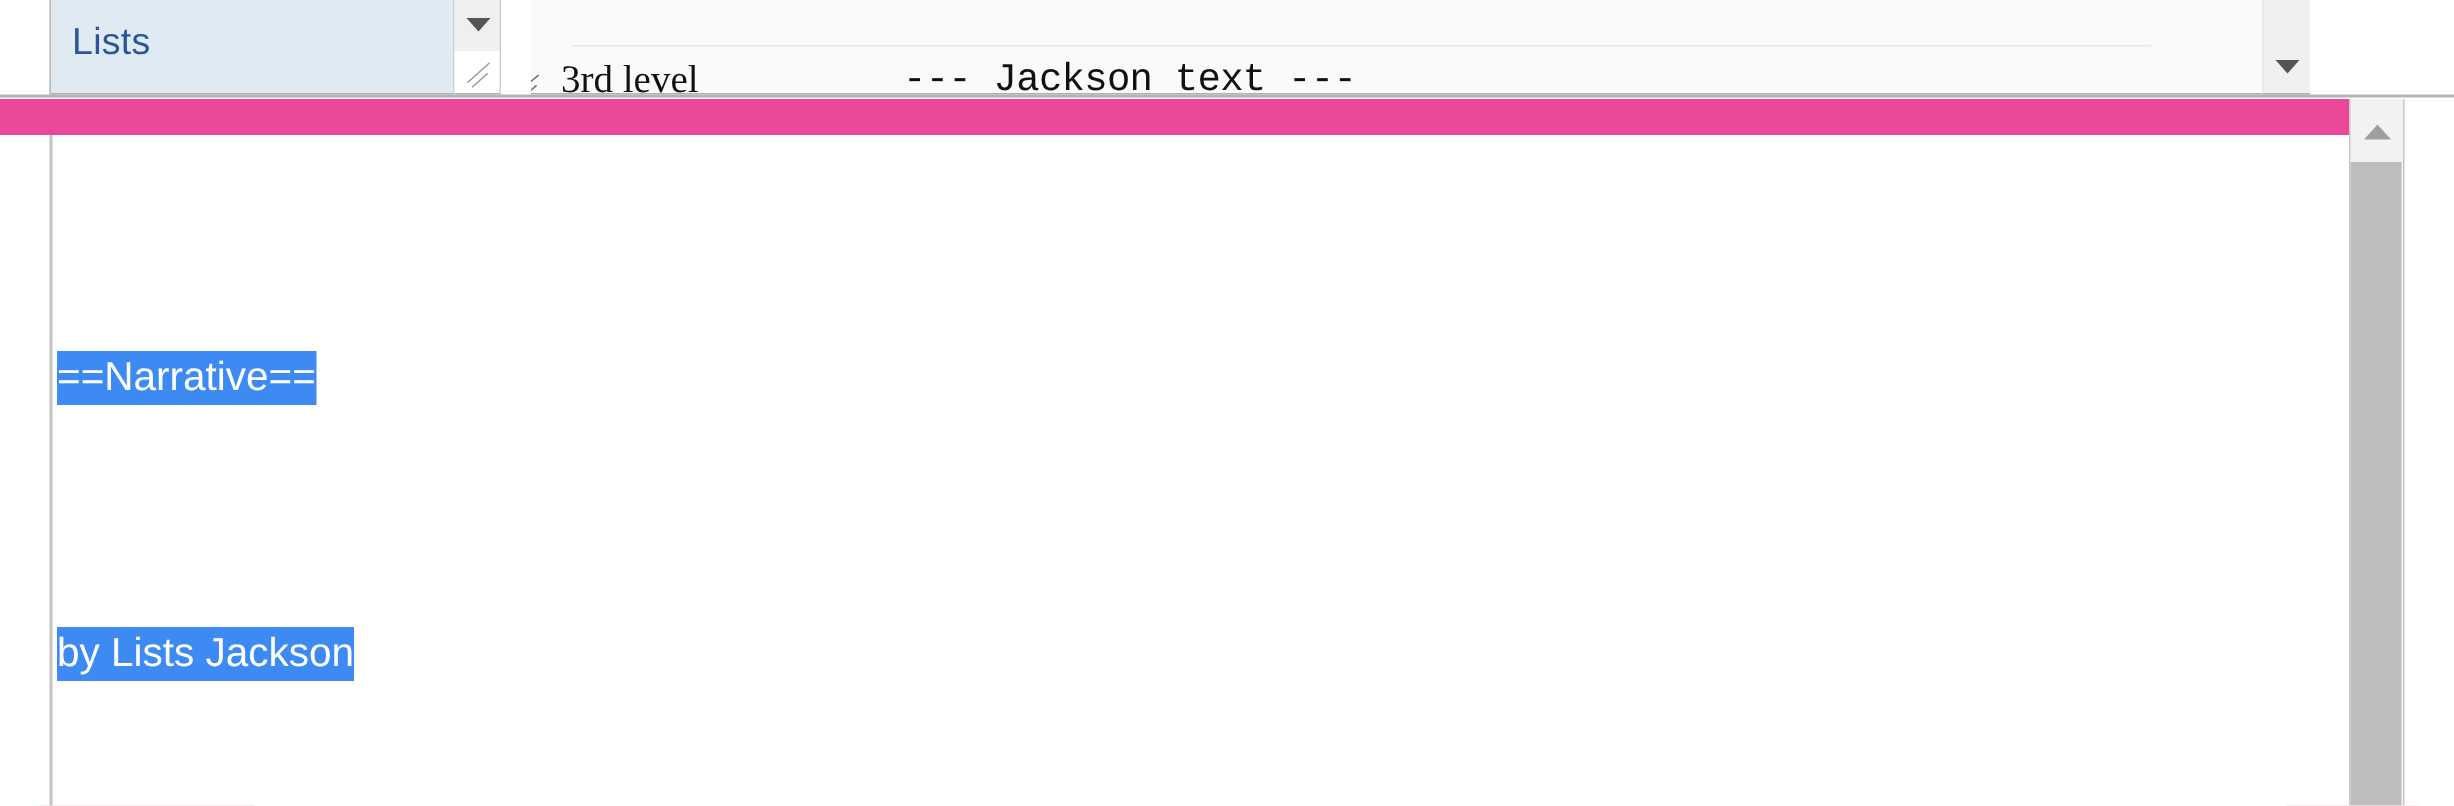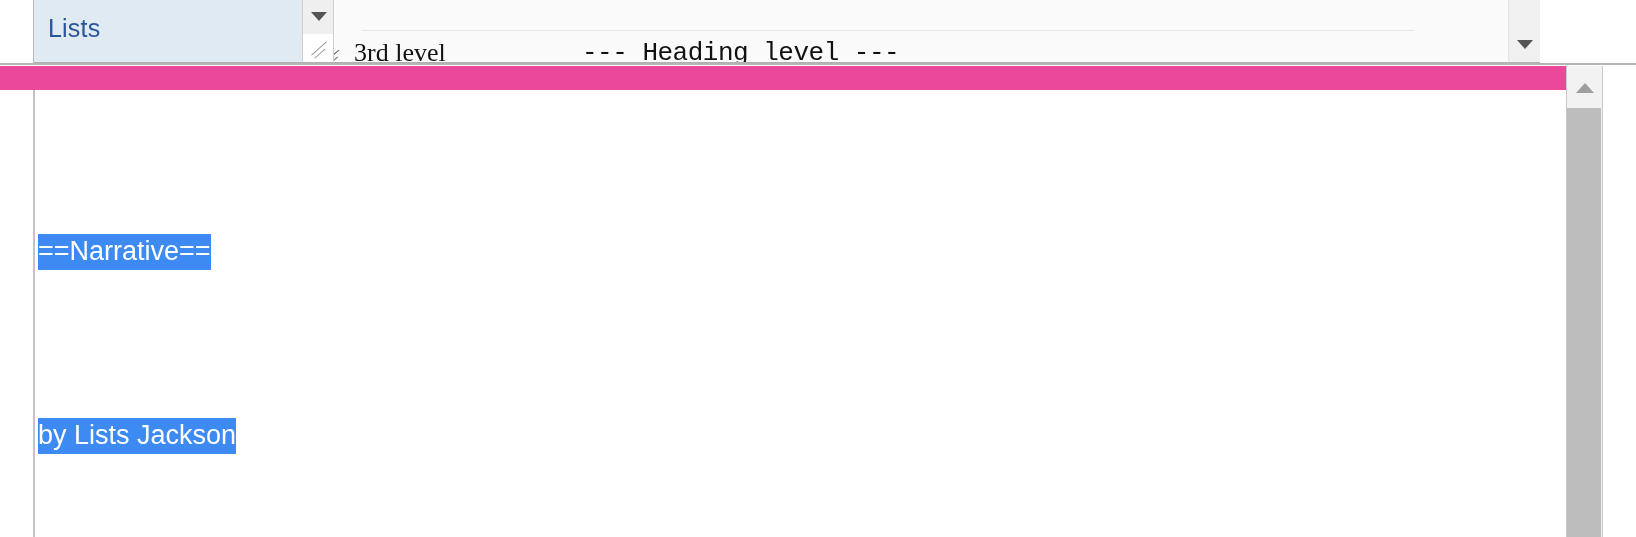--- a/index.html
+++ b/index.html
@@ -60,21 +60,21 @@
     transform: rotate(-42deg);
   }
   .gallery-resizer .grip2 {
     position: absolute; left: 10px; top: 19px;
     width: 14px; height: 1px; background: #9a9a9a;
     transform: rotate(-42deg);
   }
 
   
   .gallery-panel {
-    position: absolute; left: 334px; top: 0px; width: 1174px; height: 63px;
+    position: absolute; left: 354px; top: 0px; width: 1174px; height: 63px;
     background: #fafafa;
     border-bottom: 1px solid #b0b0b0;
     overflow: hidden;
   }
   .gallery-sep {
     position: absolute; left: 28px; top: 30px; width: 1052px; height: 1px;
     background: #e6e6e6;
   }
   .gallery-row {
     position: absolute; left: 0px; top: 40px; width: 1174px; height: 23px;
@@ -198,21 +198,21 @@
 
     <div class="gallery-panel">
       <div class="gallery-sep"></div>
 
       <div class="gallery-row">
         <span class="row-icon">
           <i></i>
             <i class="b"></i>
         </span>
         <span class="row-label">3rd level</span>
-        <span class="row-sample">--- Heading level ---</span>
+        <span class="row-sample">--- Jackson text ---</span>
       </div>
     </div>
 
     <div class="gallery-scroll">
       <span class="down-caret"></span>
     </div>
     <div class="strip-right-fill"></div>
     <div class="strip-bottom-rule"></div>
   </div>
 

